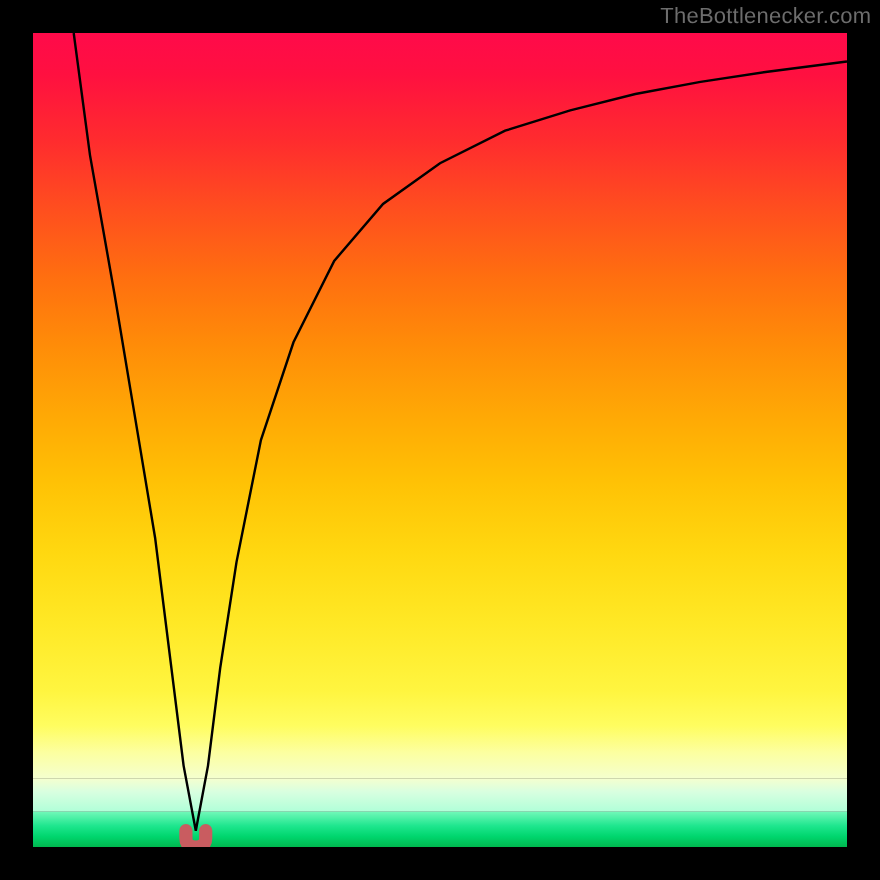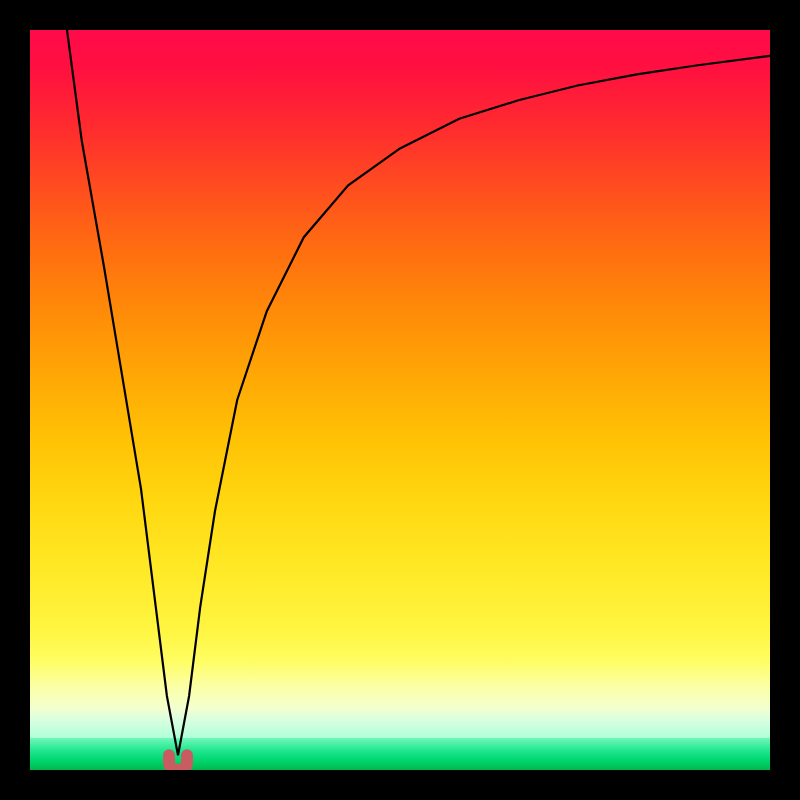--- a/index.html
+++ b/index.html
@@ -103,13 +103,14 @@
   <div class="plot">
     <div class="band gradient-top"></div>
     <div class="band yellow"></div>
     <div class="band paste"></div>
     <div class="band green"></div>
     <svg id="curve-svg" class="curve" viewBox="0 0 740 740" preserveAspectRatio="none">
       <path id="curve-path" d="M37.0 0.0 L51.8 111.0 L74.0 236.8 L88.8 325.6 L111.0 458.8 L125.8 577.2 L136.9 666.0 L148.0 725.2 L159.1 666.0 L170.2 577.2 L185.0 481.0 L207.2 370.0 L236.8 281.2 L273.8 207.2 L318.2 155.4 L370.0 118.4 L429.2 88.8 L488.4 70.3 L547.6 55.5 L606.8 44.4 L666.0 35.5 L740.0 25.9" fill="none" stroke-width="2.2" stroke="#000000"></path>
       <path id="marker-path" d="M139 725.2 L139 732 Q139 740 148 740 Q157 740 157 732 L157 725.2" fill="none" stroke-width="12" stroke-linecap="round" stroke-linejoin="round" stroke="#c95c60"></path>
     </svg>
   </div>
+  <div class="credit">TheBottlenecker.com</div>
 </div>
 
 </body></html>

